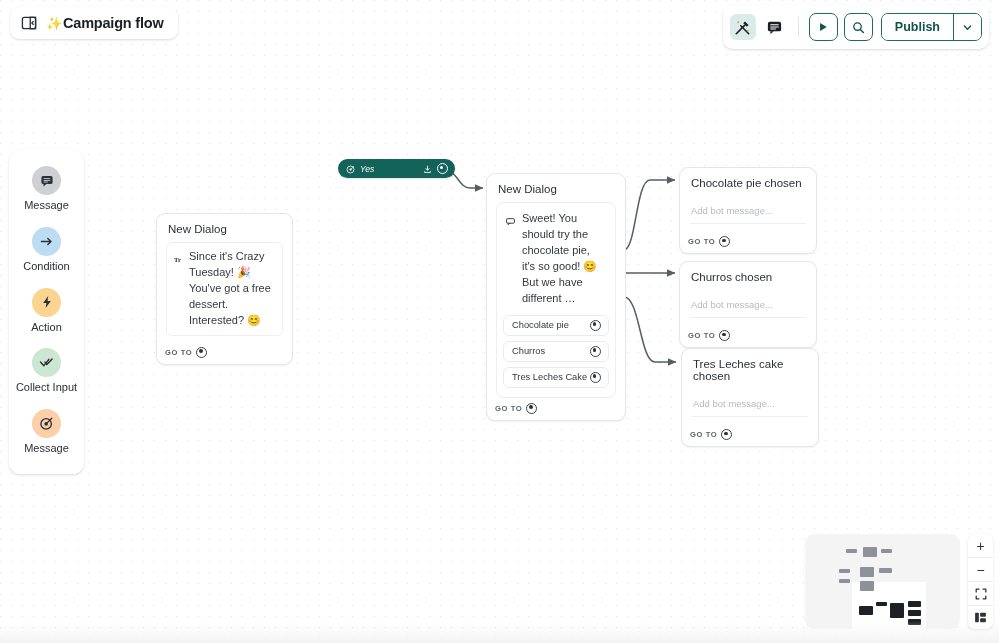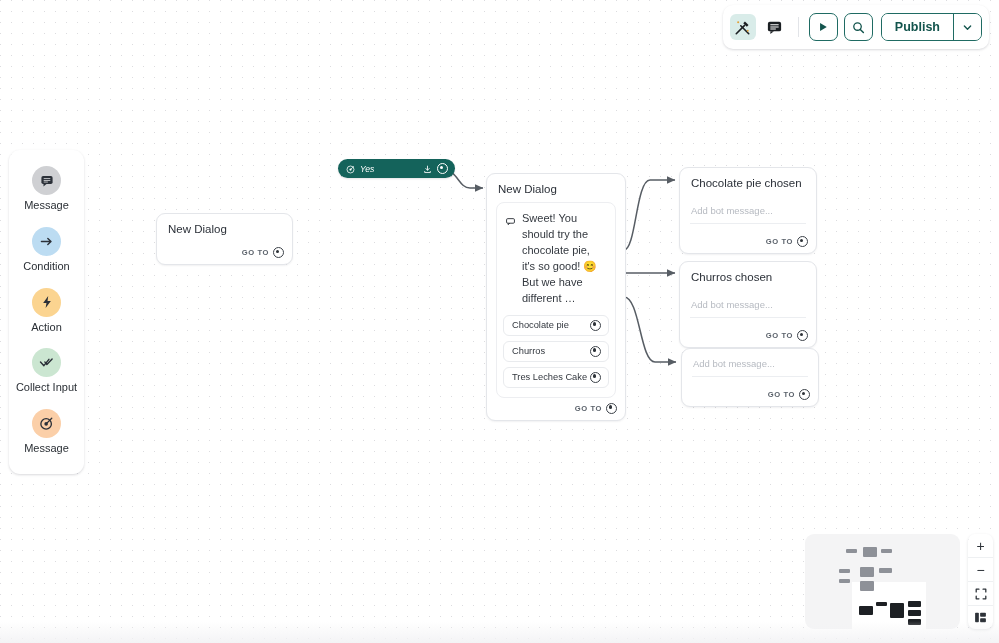--- a/index.html
+++ b/index.html
@@ -183,21 +183,20 @@
   .placeholder-box {
     margin: 6px 10px 0 10px;
     border-bottom: 1px solid #eceef1;
     padding: 3px 1px 7px 1px;
     font-size: 9.5px;
     color: #b6bac1;
   }
   .goto-row {
     display: flex;
     align-items: center;
-    justify-content: flex-end;
     gap: 4px;
     padding: 5px 8px 6px 8px;
   }
   .goto-text {
     font-size: 7.6px;
     letter-spacing: 0.6px;
     color: #5b626b;
     font-weight: 600;
   }
   .port {
@@ -342,20 +341,28 @@
 
     <path d="M624,250 C636,250 636,180 650,180 L675,180" stroke="#575d64" stroke-width="1.5" fill="none" marker-end="url(#arrow)"></path>
 
     <path d="M624,273 C645,273 645,273 660,273 L675,273" stroke="#575d64" stroke-width="1.5" fill="none" marker-end="url(#arrow)"></path>
 
     <path d="M624,297 C640,297 640,362 655,362 L676,362" stroke="#575d64" stroke-width="1.5" fill="none" marker-end="url(#arrow)"></path>
   </svg>
 
   <div class="node" style="left:156px; top:213px; width:135px;">
     <div class="node-title">New Dialog</div>
+    <div class="msg-box">
+      <span class="msg-icon">
+        <svg width="9" height="9" viewBox="0 0 12 12">
+          <text x="0" y="9" font-size="9" font-weight="700" fill="#2d3238" font-family="Liberation Serif, serif">Tr</text>
+        </svg>
+      </span>
+      <span class="msg-text">Since it's Crazy Tuesday! 🎉 You've got a free dessert. Interested? 😊</span>
+    </div>
     <div class="goto-row">
       <span class="goto-text">GO TO</span>
       <span class="port"></span>
     </div>
   </div>
 
   <div id="yes-badge">
     <span>
       <svg width="9" height="9" viewBox="0 0 16 16">
         <circle cx="8" cy="8" r="6.2" fill="none" stroke="#fff" stroke-width="1.4"></circle>
@@ -420,20 +427,21 @@
     <div class="placeholder-box">
       <span>Add bot message...</span>
     </div>
     <div class="goto-row" style="padding-top:12px;">
       <span class="goto-text">GO TO</span>
       <span class="port"></span>
     </div>
   </div>
 
   <div class="node" style="left:681px; top:348px; width:136px;">
+    <div class="node-title">Tres Leches cake chosen</div>
     <div class="placeholder-box">
       <span>Add bot message...</span>
     </div>
     <div class="goto-row" style="padding-top:12px;">
       <span class="goto-text">GO TO</span>
       <span class="port"></span>
     </div>
   </div>
 
   <div id="palette">
@@ -477,20 +485,30 @@
         <svg width="15" height="15" viewBox="0 0 16 16">
           <circle cx="7.6" cy="8.4" r="5.6" fill="none" stroke="#2b3038" stroke-width="1.4"></circle>
           <circle cx="7.6" cy="8.4" r="1.9" fill="#2b3038"></circle>
           <path d="M7.6,8.4 L13.6,2.4" stroke="#2b3038" stroke-width="1.4" fill="none" stroke-linecap="round"></path>
         </svg>
       </span>
       <span class="pal-label">Message</span>
     </div>
   </div>
 
+  <div id="title-chip">
+    <span class="panel-icon">
+      <svg width="16" height="16" viewBox="0 0 18 18">
+        <rect x="1.6" y="2.6" width="14.8" height="12.8" rx="2.2" fill="none" stroke="#2b3038" stroke-width="1.5"></rect>
+        <rect x="10.4" y="2.6" width="6" height="12.8" fill="none" stroke="#2b3038" stroke-width="1.5"></rect>
+        <path d="M13.9,7.3 L12.1,9 L13.9,10.7" fill="none" stroke="#2b3038" stroke-width="1.3" stroke-linecap="round" stroke-linejoin="round"></path>
+      </svg>
+    </span>
+    <span class="title-text"><span class="sparkle">✨</span><span>Campaign flow</span></span>
+  </div>
 
   <div id="toolbar">
     <div class="tb-icon-btn active">
       <svg width="17" height="17" viewBox="0 0 18 18">
         <path d="M2.4,15.6 L11.2,6.8" stroke="#1b1f23" stroke-width="1.7" stroke-linecap="round"></path>
         <path d="M11.6,2.6 L15.4,6.4 L13.6,8.2 L9.8,4.4 z" fill="#1b1f23"></path>
         <path d="M15.6,15.6 L7.2,7.2" stroke="#1b1f23" stroke-width="1.7" stroke-linecap="round"></path>
         <circle cx="4.4" cy="3.4" r="1.1" fill="#e0a23a"></circle>
         <circle cx="14.6" cy="12.4" r="1" fill="#e0a23a"></circle>
       </svg>

